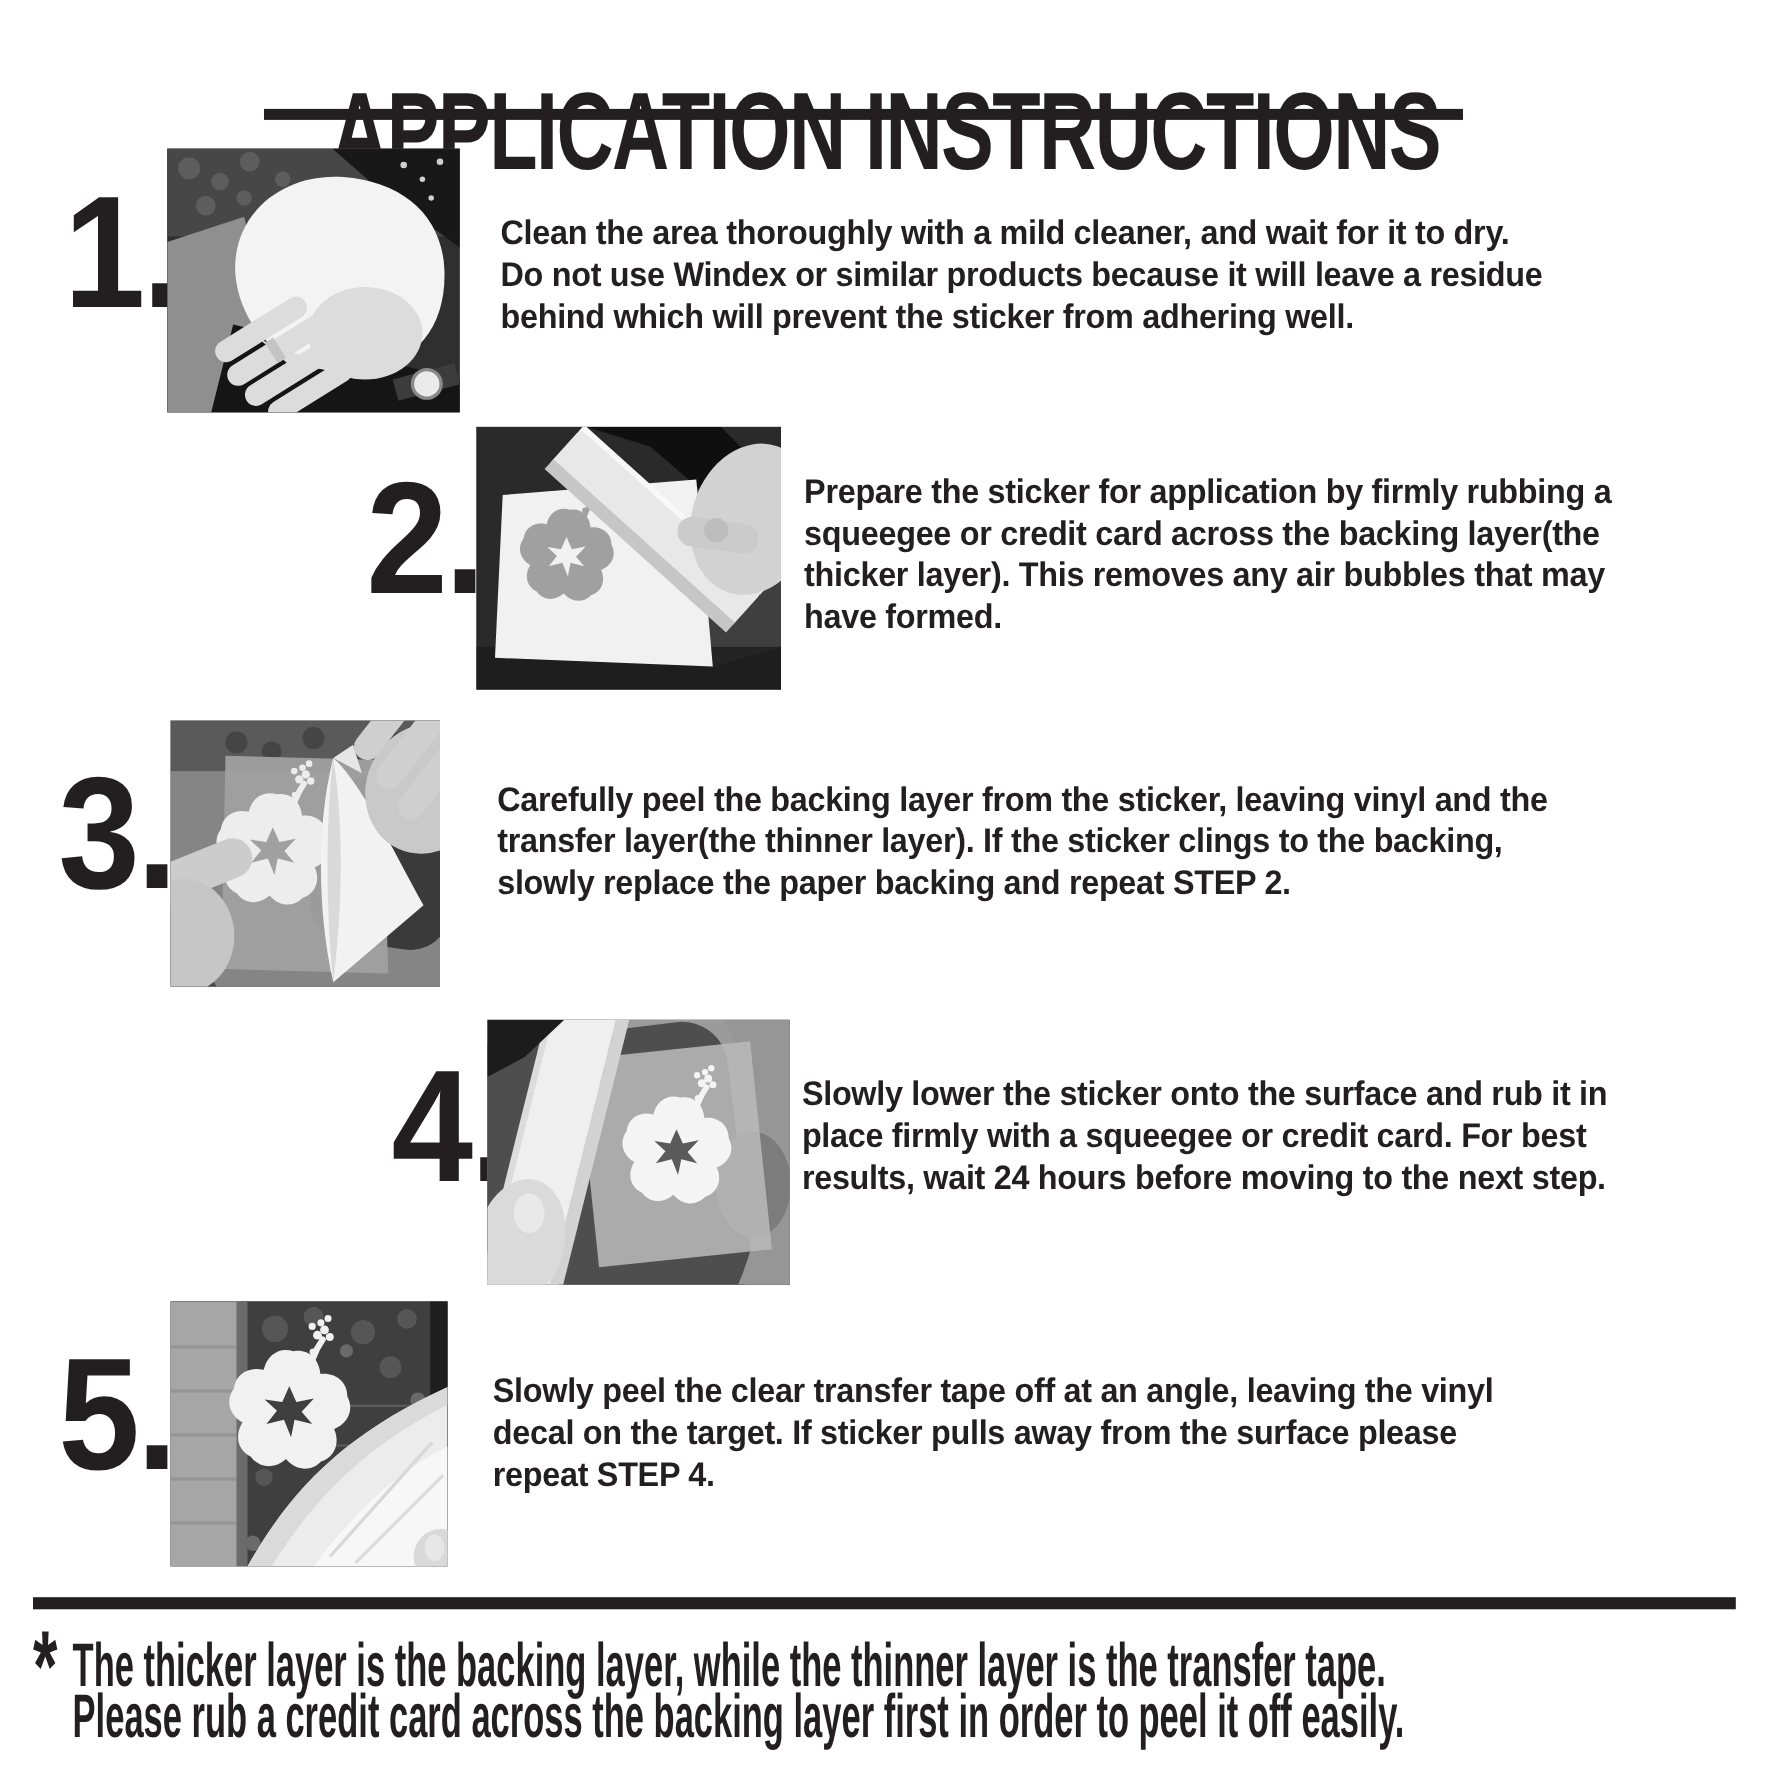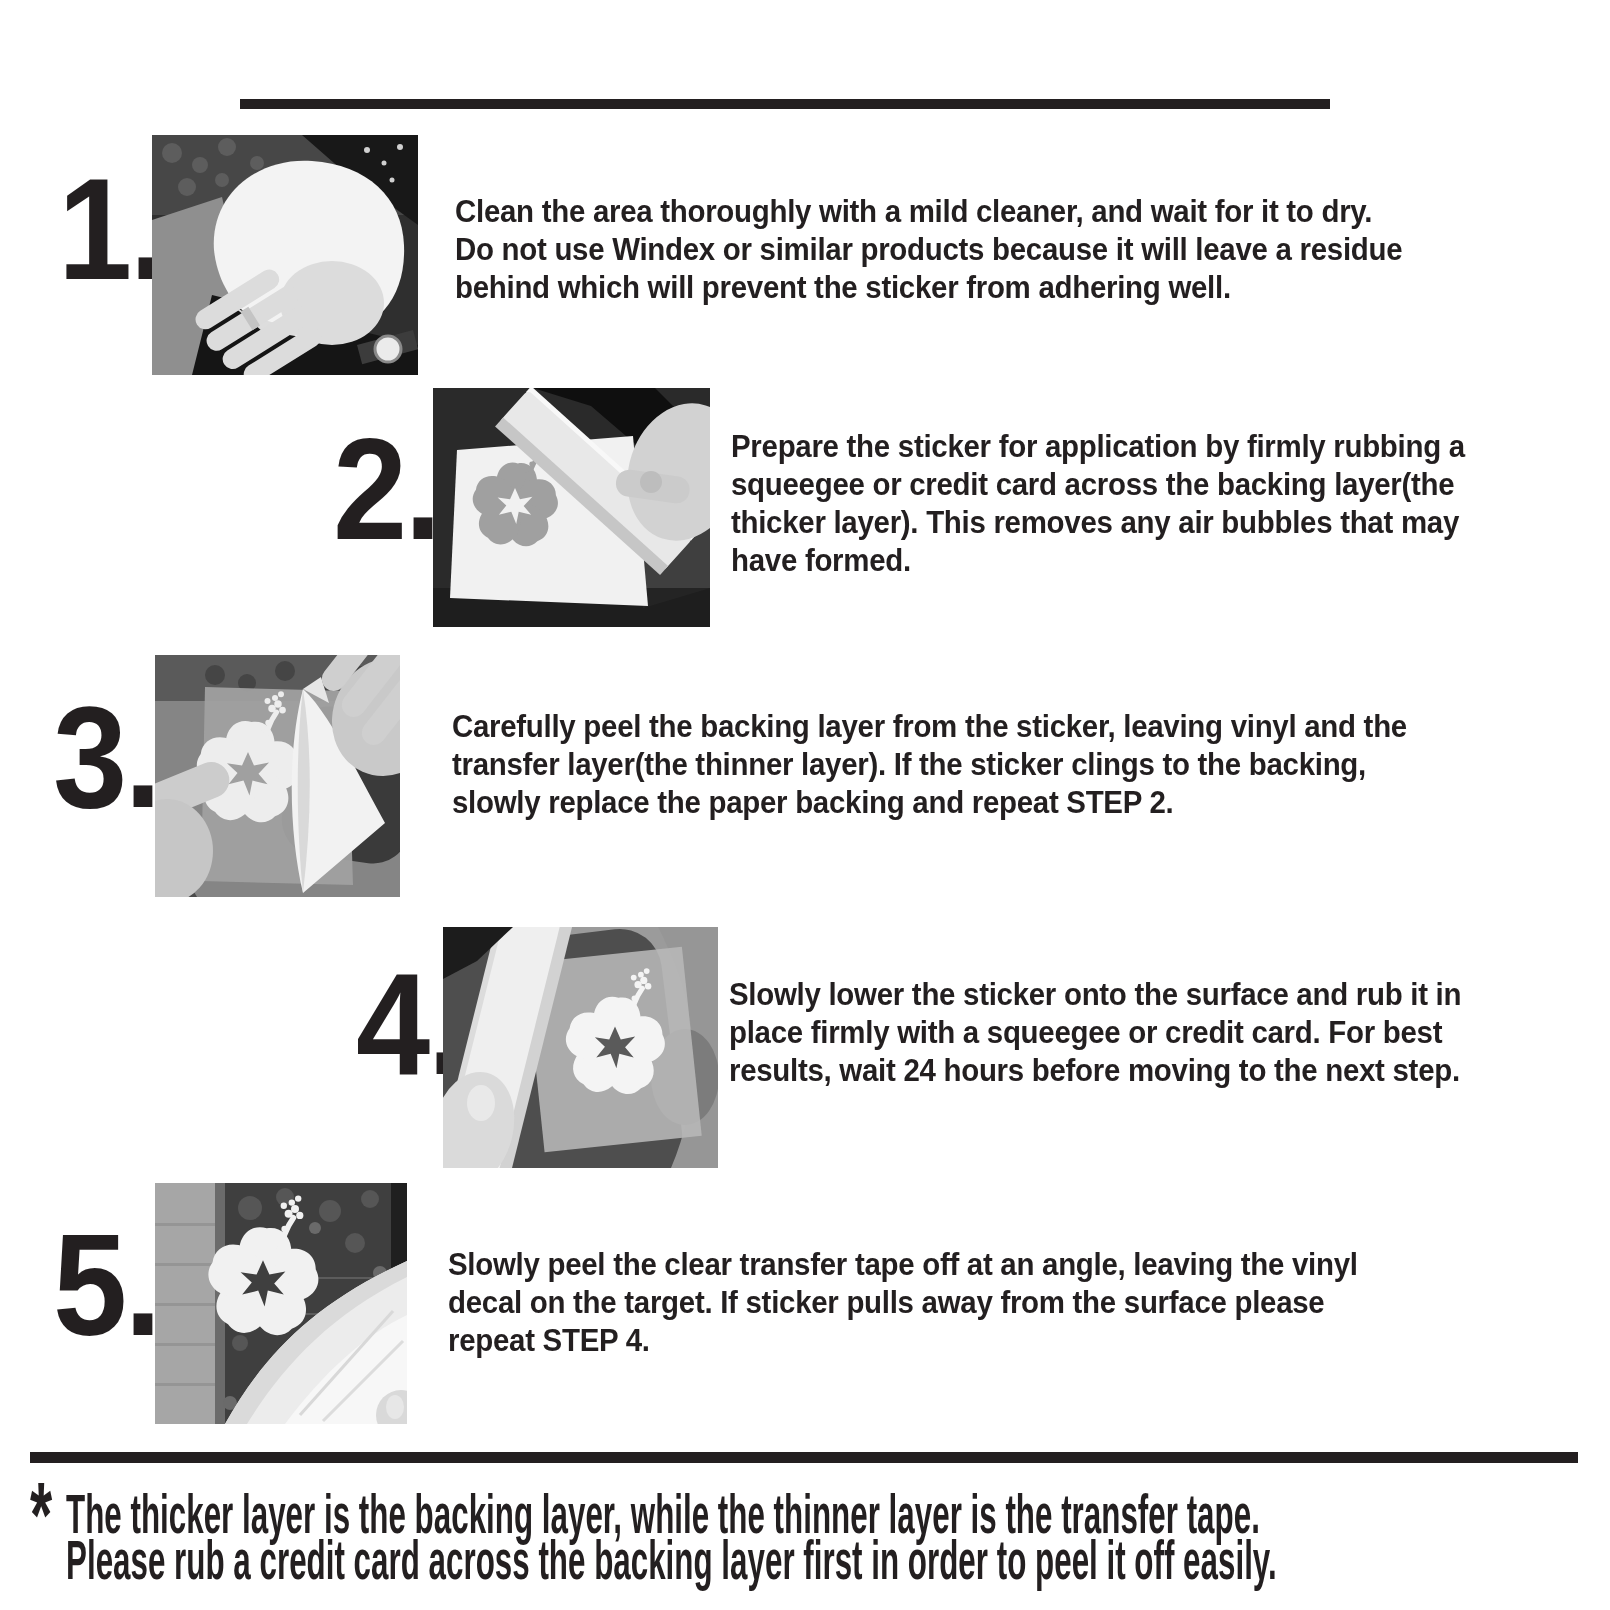--- a/index.html
+++ b/index.html
@@ -97,20 +97,23 @@
           <circle cx="126" cy="16" r="4"></circle>
       </g>
       <path d="M109 97 C117 82 121 68 127 52 C130 44 133 38 138 31" stroke="currentColor" stroke-width="7" fill="none" stroke-linecap="round"></path>
       <path fill="var(--hibc,#666)" d="M100 84 L108 102 L128 98 L114 113 L126 127 L106 122 L102 142 L94 122 L74 127 L86 112 L72 99 L92 102 Z"></path>
     </g>
   </defs>
 </svg>
 
 <div id="page">
 
+  <div class="title-wrap">
+    <h1 class="title">APPLICATION INSTRUCTIONS</h1>
+  </div>
   <div class="title-underline"></div>
 
   <div class="num num1">1.</div>
   <div class="photo ph1">
     <svg viewBox="0 0 266 240" preserveAspectRatio="none">
       <rect width="266" height="240" fill="#2f2f2f"></rect>
       <rect width="266" height="80" fill="#474747"></rect>
       <g fill="#5d5d5d">
         <circle cx="20" cy="18" r="10"></circle>
           <circle cx="48" cy="30" r="8"></circle>

